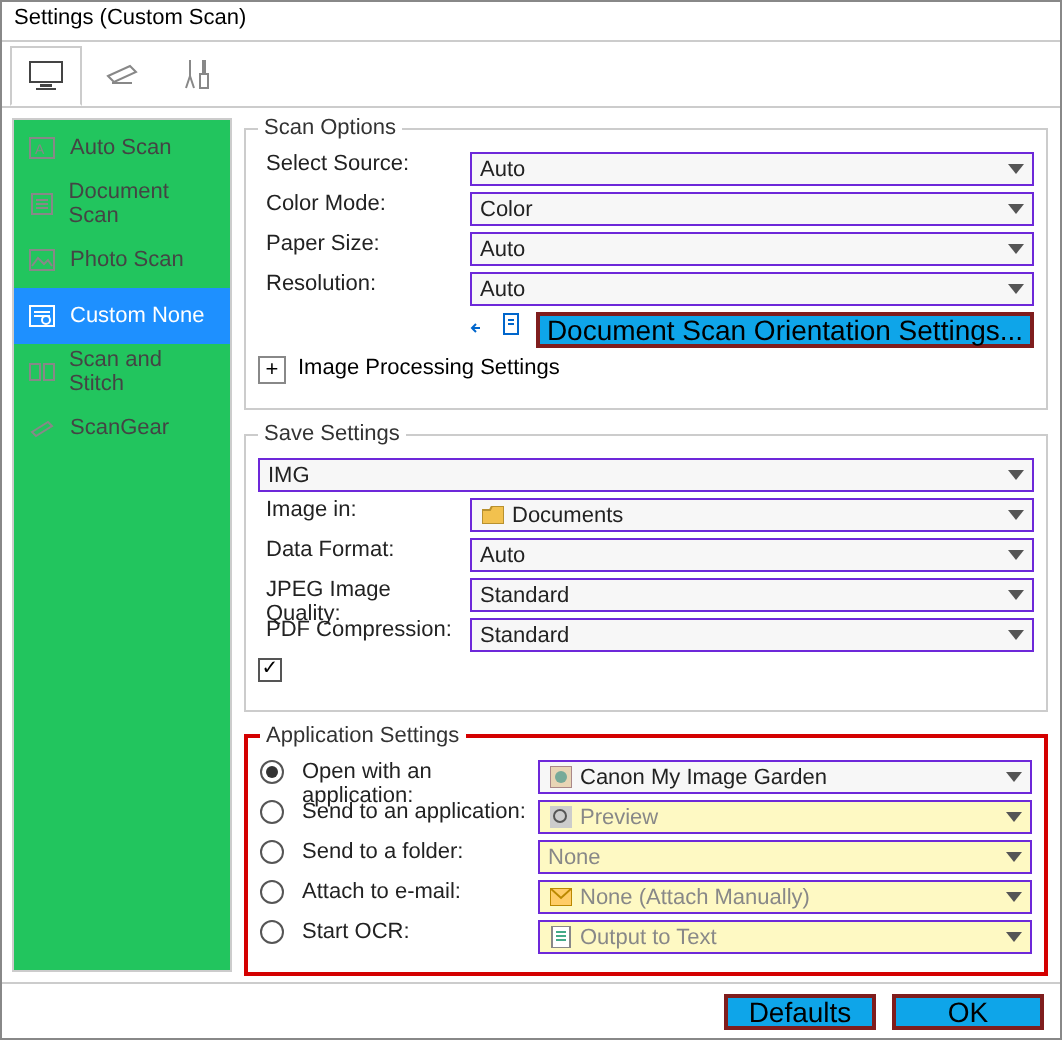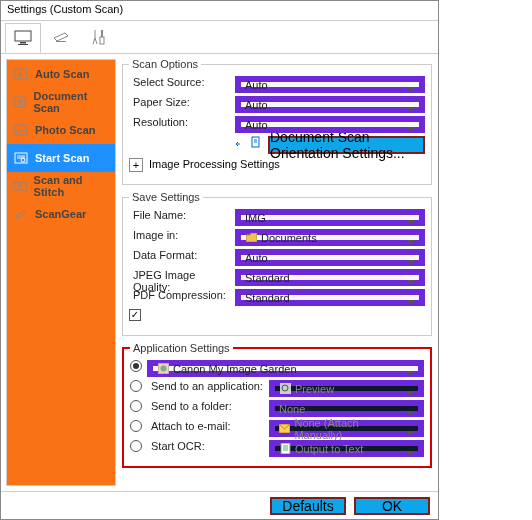--- a/index.html
+++ b/index.html
@@ -8,21 +8,21 @@
     font-family: "Segoe UI", Tahoma, sans-serif;
     font-size: 11px;
     background: #fff;
     color: #000;
     width: 532px;
     height: 520px;
     overflow: hidden;
     position: relative;
   }
   .window {
-    width: 439px;
+    width: 531px;
     height: 520px;
     border: 1px solid #888;
     background: #fff;
     display: flex;
     flex-direction: column;
   }
   .titlebar {
     height: 19px;
     padding: 2px 6px;
     font-size: 11px;
@@ -53,24 +53,23 @@
   }
   .content {
     flex: 1;
     display: flex;
     overflow: hidden;
   }
   .sidebar {
     width: 110px;
     border: 1px solid #ccc;
     margin: 5px 0 5px 5px;
-    background: #f97316;
+    background: #22c55e;
     display: flex;
     flex-direction: column;
-    font-weight: bold;
   }
   .side-item {
     height: 28px;
     display: flex;
     align-items: center;
     padding: 0 6px;
     gap: 6px;
     cursor: pointer;
     color: #444;
   }
@@ -107,21 +106,21 @@
     height: 18px;
   }
   .label {
     width: 106px;
     padding-left: 4px;
     color: #222;
   }
   .select {
     flex: 1;
     height: 17px;
-    border: 6px solid #6d28d9;
+    border: 1px solid #6d28d9;
     background: #f7f7f7;
     display: flex;
     align-items: center;
     padding: 0 14px 0 4px;
     position: relative;
     font-size: 11px;
     color: #222;
   }
   .select::after {
     content: "";
@@ -130,21 +129,21 @@
     width: 0; height: 0;
     border-left: 4px solid transparent;
     border-right: 4px solid transparent;
     border-top: 5px solid #555;
   }
   .select .ico {
     width: 12px; height: 12px;
     margin-right: 4px;
     display: inline-flex; align-items:center; justify-content:center;
   }
-  .select.disabled { color: #888; background: #0f172a; }
+  .select.disabled { color: #888; background: #fef9c3; }
   .btn {
     height: 18px;
     border: 2px solid #7f1d1d;
     background: #0ea5e9;
     display: flex;
     align-items: center;
     justify-content: center;
     font-size: 14px;
     cursor: pointer;
   }
@@ -252,21 +251,21 @@
       </div>
       <div class="side-item active">
         <span class="side-icon">
             <svg width="14" height="12">
               <rect x="1" y="1" width="12" height="10" fill="none" stroke="#fff"></rect>
               <line x1="3" y1="4" x2="11" y2="4" stroke="#fff"></line>
               <line x1="3" y1="6" x2="11" y2="6" stroke="#fff"></line>
               <circle cx="9" cy="8" r="2" fill="none" stroke="#fff"></circle>
             </svg>
           </span>
-        <span>Start Scan</span>
+        <span>Custom None</span>
       </div>
       <div class="side-item">
         <span class="side-icon">
             <svg width="14" height="12">
               <rect x="1" y="2" width="5" height="8" fill="none" stroke="#888"></rect>
               <rect x="8" y="2" width="5" height="8" fill="none" stroke="#888"></rect>
             </svg>
           </span>
         <span>Scan and Stitch</span>
       </div>
@@ -281,20 +280,26 @@
     </div>
 
     <div class="main">
 
       <fieldset>
         <legend>Scan Options</legend>
         <div class="row">
           <span class="label">Select Source:</span>
           <div class="select">
               <span>Auto</span>
+            </div>
+        </div>
+        <div class="row">
+          <span class="label">Color Mode:</span>
+          <div class="select">
+              <span>Color</span>
             </div>
         </div>
         <div class="row">
           <span class="label">Paper Size:</span>
           <div class="select">
               <span>Auto</span>
             </div>
         </div>
         <div class="row">
           <span class="label">Resolution:</span>
@@ -320,21 +325,20 @@
         </div>
         <div class="row" style="margin-top:4px">
           <span class="plus">+</span>
           <span>Image Processing Settings</span>
         </div>
       </fieldset>
 
       <fieldset>
         <legend>Save Settings</legend>
         <div class="row">
-          <span class="label">File Name:</span>
           <div class="select">
               <span>IMG</span>
             </div>
         </div>
         <div class="row">
           <span class="label">Image in:</span>
           <div class="select">
             <span class="ico">
                 <svg width="11" height="9">
                   <path d="M0 2 L4 2 L5 0 L11 0 L11 9 L0 9 Z" fill="#f2c14e" stroke="#b8912f"></path>
@@ -363,20 +367,21 @@
         </div>
         <div class="row">
           <span class="chk checked"></span>
         </div>
       </fieldset>
 
       <fieldset class="highlight">
         <legend>Application Settings</legend>
         <div class="row">
           <span class="rad checked"></span>
+          <span class="label" style="width:122px">Open with an application:</span>
           <div class="select">
             <span class="ico">
                 <svg width="11" height="11">
                   <rect x="0" y="0" width="11" height="11" fill="#e8d5b5" stroke="#a88"></rect>
                   <circle cx="5.5" cy="5.5" r="3" fill="#7a9"></circle>
                 </svg>
               </span>
             <span>Canon My Image Garden</span>
           </div>
         </div>

